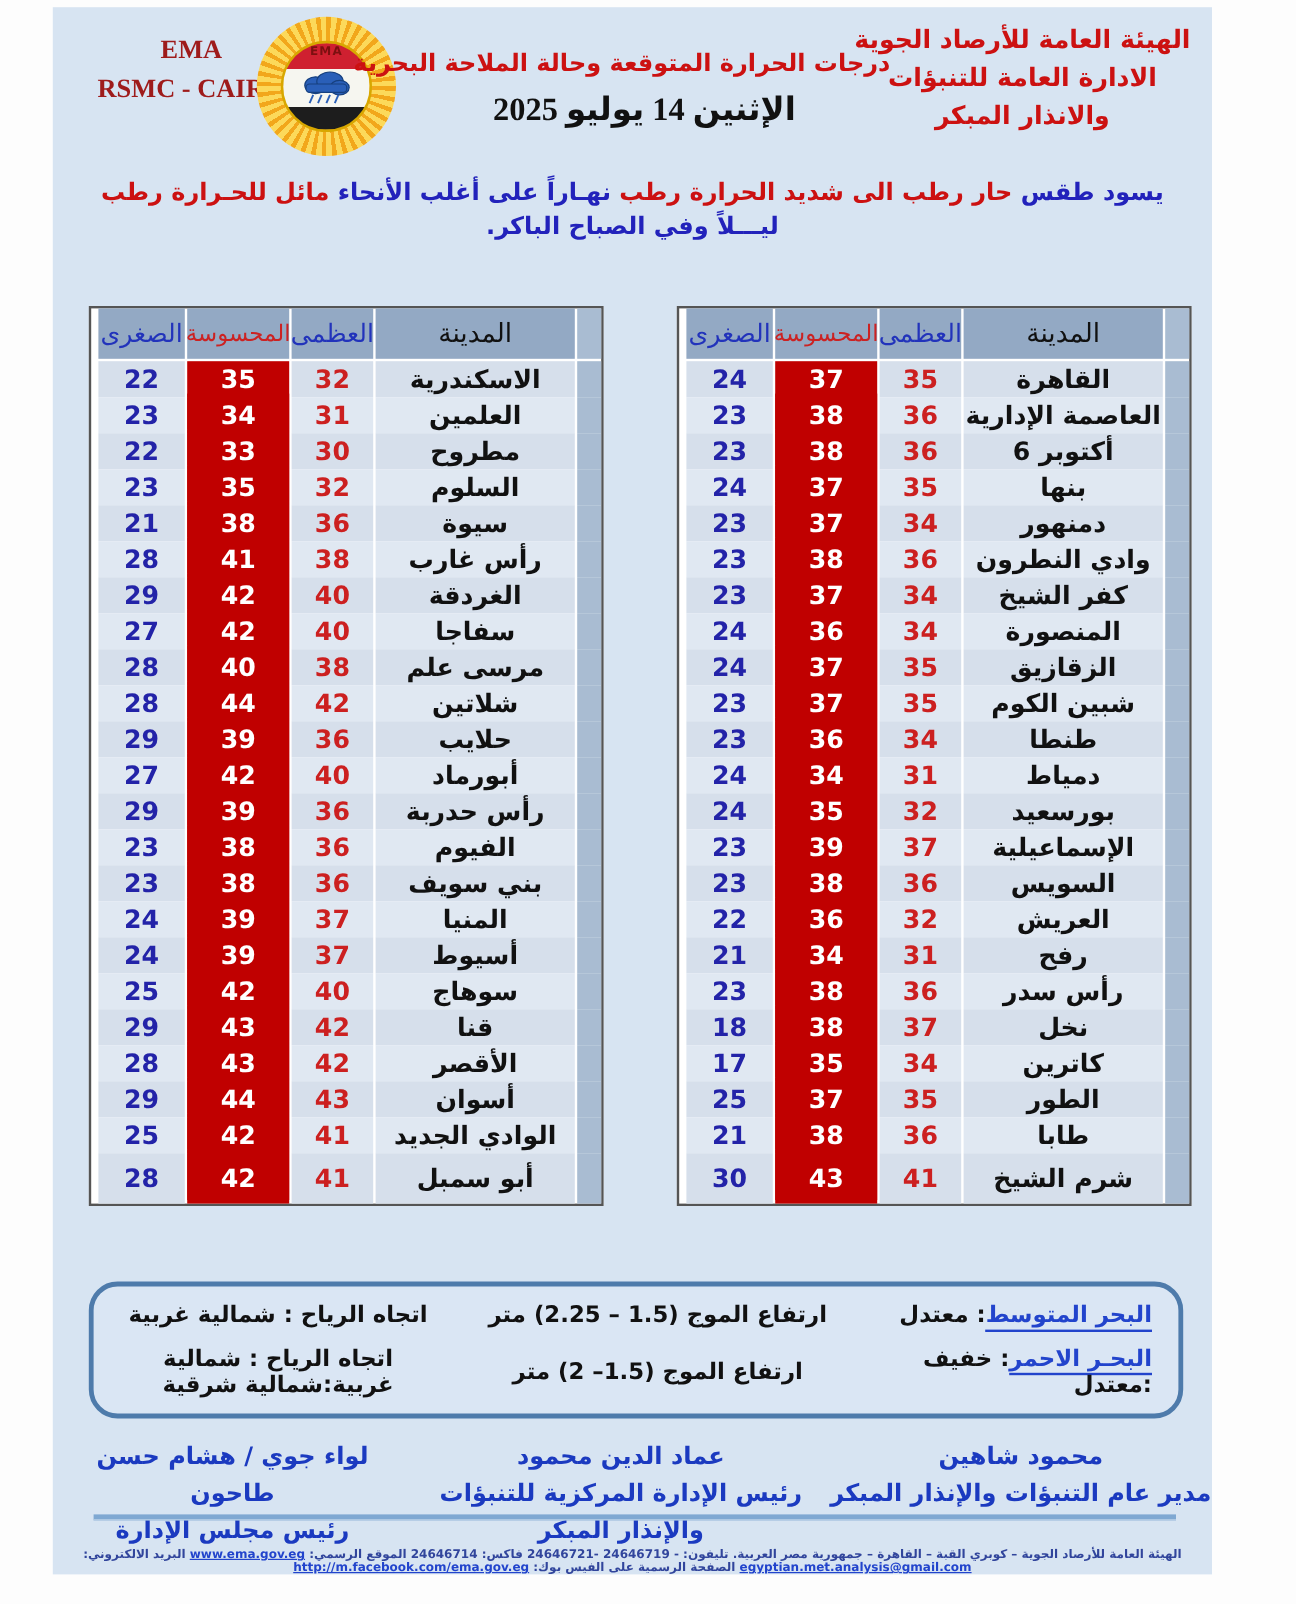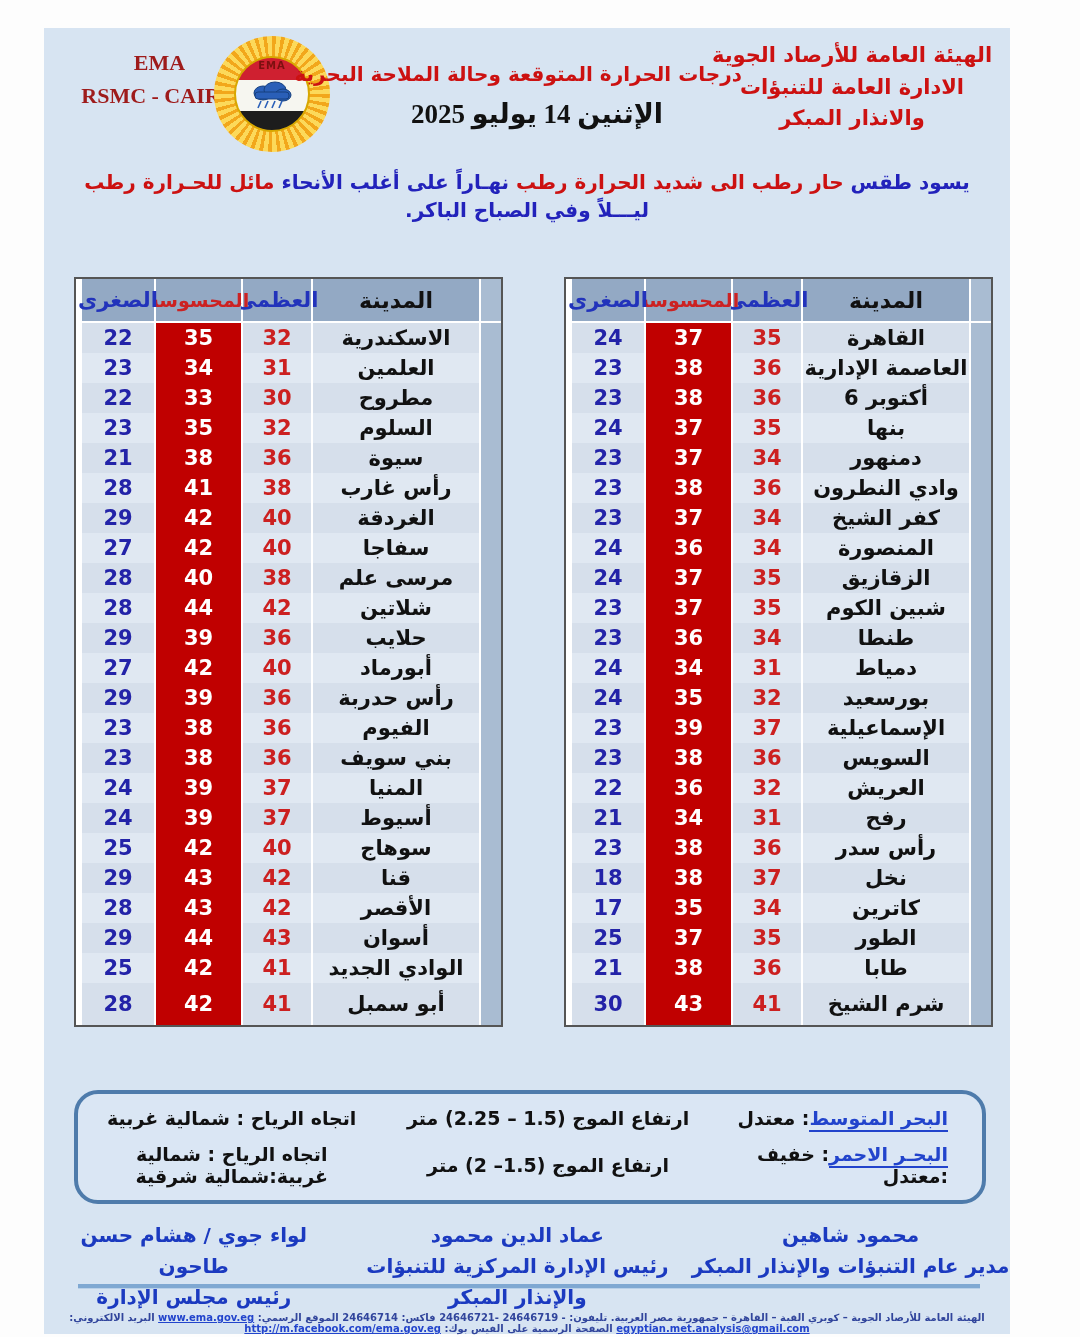--- a/index.html
+++ b/index.html
@@ -1,18 +1,18 @@
 <!DOCTYPE html>
 <html lang="ar"><head>
 <meta charset="utf-8">
 <style>
   html,body { margin:0; padding:0; background:#ffffff; }
   body { font-family:"DejaVu Sans", sans-serif; }
   .canvas { position:relative; width:1080px; height:1337px; background:#fdfdfd; overflow:hidden; }
-  .page { position:absolute; left:44px; top:6px; width:966px; height:1306px; background:#d7e4f2;margin-top:22px; }
+  .page { position:absolute; left:44px; top:6px; width:966px; height:1306px; background:#d7e4f2; }
 
   
   .hdr-left { position:absolute; left:28px; top:18px; width:175px; text-align:center;
               color:#9e1b1b; font-weight:bold; font-size:22px; line-height:1.5;
               font-family:"Liberation Serif", serif; }
   .logo { position:absolute; left:170px; top:8px; width:116px; height:116px; }
   .sun { position:absolute; inset:0; border-radius:50%;
          background:repeating-conic-gradient(#f2a71b 0deg 4deg, #fcd95a 4deg 9deg); }
   .emblem { position:absolute; left:50%; top:50%; transform:translate(-50%,-50%);
             width:72px; height:72px; border-radius:50%; overflow:hidden;
@@ -36,21 +36,21 @@
   .forecast .red  { color:#cc1111; }
 
   
   .ttable { position:absolute; top:249px; width:425px; background:#ffffff;
             border:2px solid #555; display:flex; flex-direction:column; gap:2px; direction:rtl; }
   .ttable.right-tbl { left:520px; }
   .ttable.left-tbl  { left:30px; }
   .thead,.trow { display:grid; grid-template-columns:20px 166px 68px 85px 72px; gap:2px; }
   .thead { height:42px; }
   .thead .th { background:#93a9c4; display:flex; align-items:center; justify-content:center;
-               font-weight:bold; font-size:21px; }
+               font-weight:normal; font-size:21px; }
   .th.city { color:#111; font-size:22px; }
   .th.max, .th.min { color:#2233bb; }
   .th.felt { color:#cc2222; font-size:19px; }
   .trow { height:30px; }
   .trow:last-child { height:42px; }
   .td { display:flex; align-items:center; justify-content:center;
         font-weight:bold; font-size:21px; }
   .trow:nth-child(odd)  .td { background:#d6dfeb; }
   .trow:nth-child(even) .td { background:#e0e8f2; }
   .trow .td.strip, .thead .th.strip { background:#a9bcd2; }
@@ -59,21 +59,21 @@
   .td.min  { color:#2323a8; }
   .trow .td.felt { background:#c00000 !important; color:#ffffff; }
   .trow:not(:first-child) .td.felt { box-shadow:0 -3px 0 0 #c00000; }
 
   
   .marine { position:absolute; left:30px; top:1062px; width:904px; height:106px;
             border:4px solid #4e7bab; border-radius:24px; background:#dae6f4;
             display:flex; flex-direction:column; justify-content:space-evenly; direction:rtl; }
   .marine-row { display:grid; grid-template-columns:30% 36% 34%; align-items:center;
                 font-weight:bold; font-size:19px; color:#111; }
-  .marine-row .sea-cell { padding-right:34px; }
+  .marine-row .sea-cell { padding-right:22px; }
   .sea-name { color:#2244cc; border-bottom:2px solid #2244cc; padding-bottom:1px; }
   .wave-cell, .wind-cell { text-align:center; }
 
   
   .signatures { position:absolute; left:0; top:1192px; width:100%;
                 display:grid; grid-template-columns:33% 36% 31%; direction:rtl; }
   .sig { text-align:center; color:#1b3ac0; font-weight:bold; font-size:20px; line-height:1.55; }
 
   
   .divider { position:absolute; left:34px; top:1256px; width:902px; height:4px;

